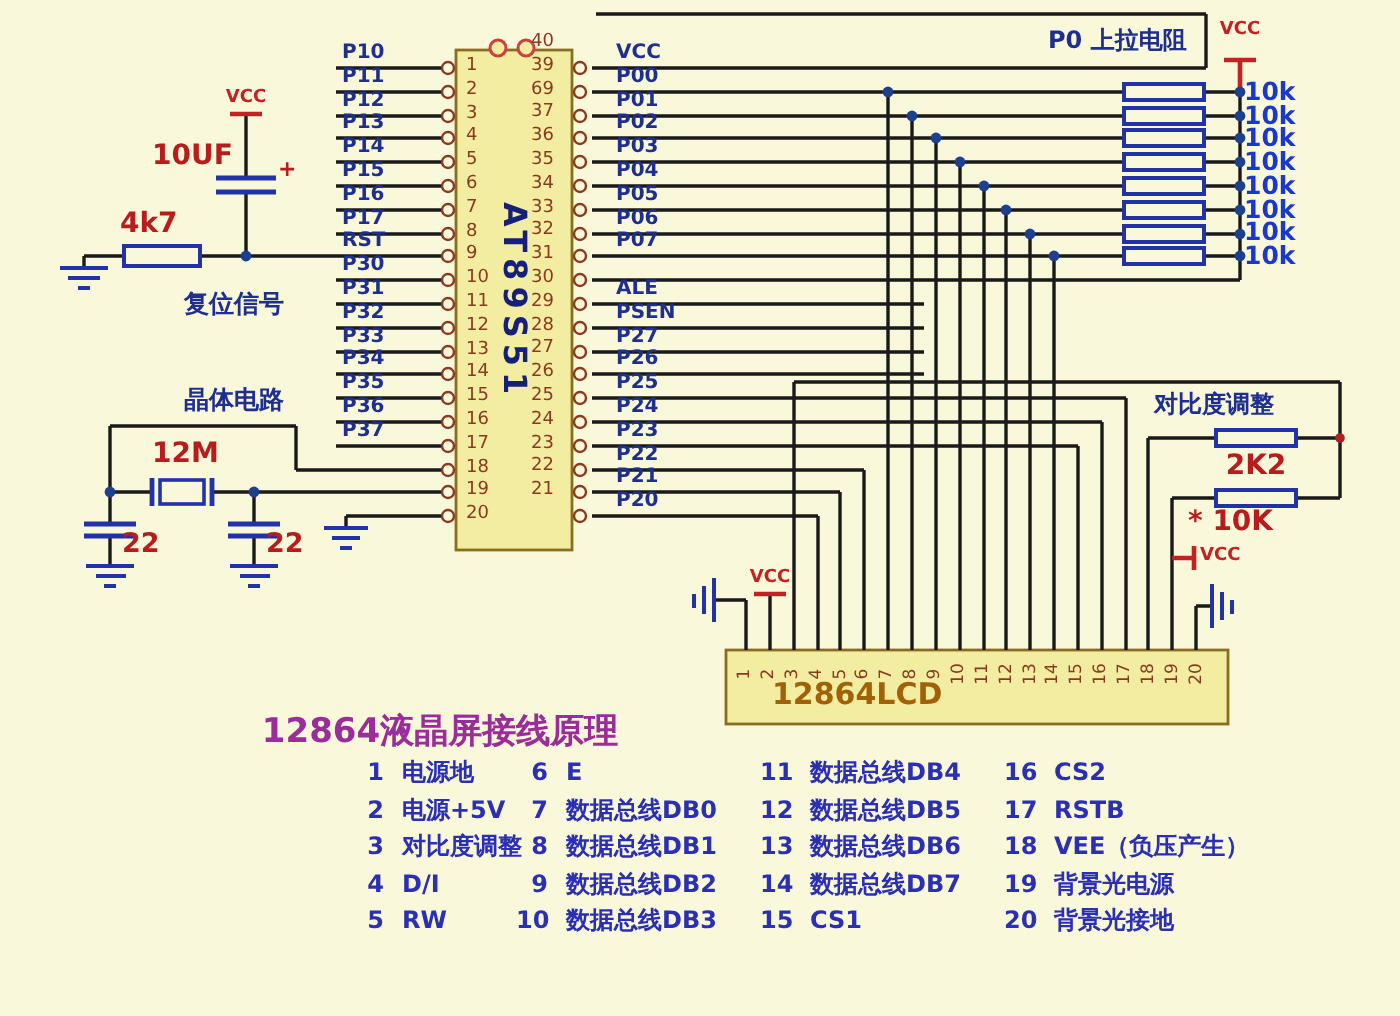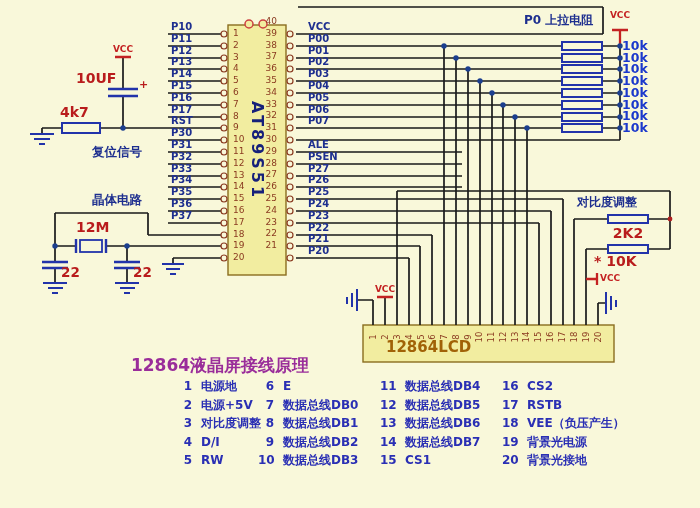--- a/index.html
+++ b/index.html
@@ -184,21 +184,21 @@
       <div>16</div>
       <div>17</div>
       <div>18</div>
       <div>19</div>
       <div>20</div>
     </div>
   <div class="pincol numcol-r">
 
   <div>40</div>
       <div>39</div>
-      <div>38</div>
+      <div>69</div>
       <div>37</div>
       <div>36</div>
       <div>35</div>
       <div>34</div>
       <div>33</div>
       <div>32</div>
       <div>31</div>
       <div>30</div>
       <div>29</div>
       <div>28</div>

